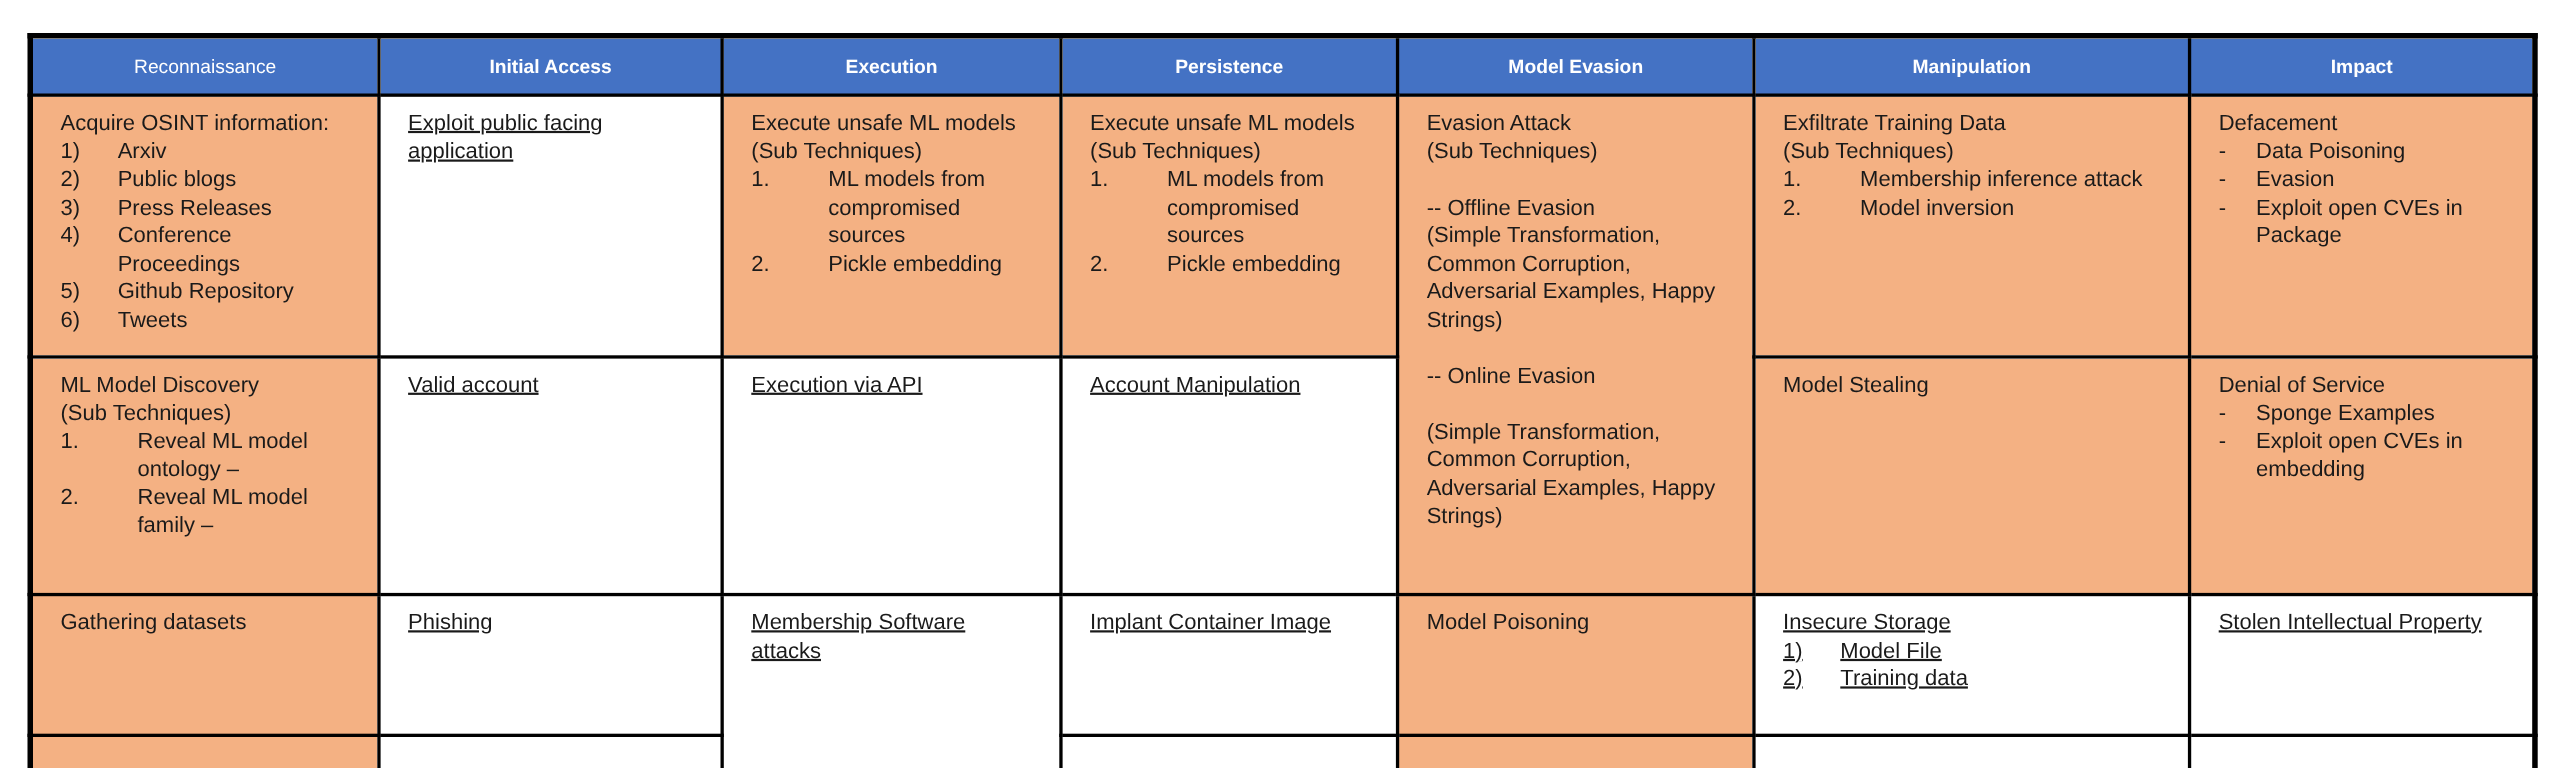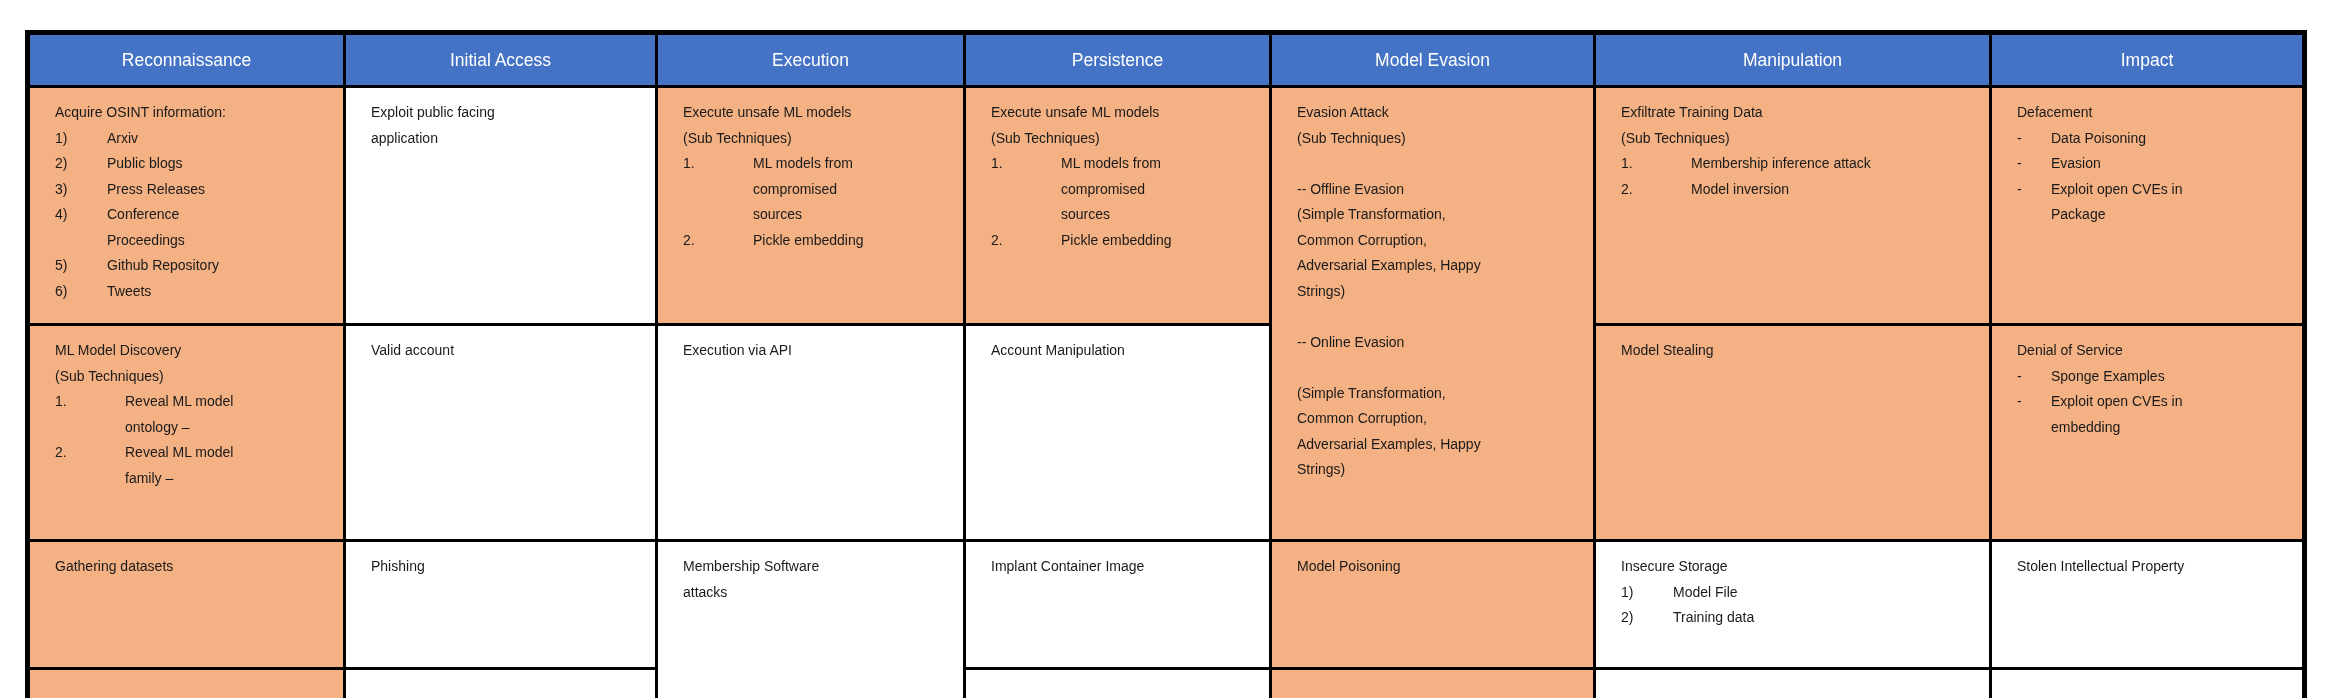--- a/index.html
+++ b/index.html
@@ -9,29 +9,29 @@
   }
   *{margin:0;padding:0;box-sizing:border-box;}
   html,body{width:2328px;height:698px;overflow:hidden;background:var(--page);
     font-family:"Liberation Sans",sans-serif;color:var(--text);}
   .page{position:absolute;left:0;top:0;width:2328px;height:628px;}
   table.matrix{position:absolute;left:25px;top:30px;width:2277px;
     border-collapse:collapse;table-layout:fixed;
     border:5px solid var(--border);}
   th,td{border:3px solid var(--border);vertical-align:top;overflow:hidden;}
   th{height:54px;background:var(--header-bg);color:var(--header-fg);
-    font-size:17.5px;font-weight:400;text-align:center;vertical-align:middle;}
+    font-size:17.5px;font-weight:700;text-align:center;vertical-align:middle;}
   th.light{font-weight:400;}
   tr.r1{height:238px;}
   tr.r2{height:216px;}
   tr.r3{height:128px;margin-top:11px;}
   tr.r4{height:80px;}
-  td{padding:12px 22px 10px 25px;font-size:14px;line-height:25.5px;}
+  td{padding:12px 22px 10px 25px;font-size:20px;line-height:25.5px;}
   td.orange{background:var(--orange);}
-  td.white{background:var(--white);}
+  td.white{background:var(--white);text-decoration:underline;}
   .line{min-height:25.5px;line-height:25.5px;}
   .li{display:flex;align-items:flex-start;}
   .marker{flex:0 0 auto;display:inline-block;}
   .li.paren .marker{width:52px;}
   .li.dot .marker{width:70px;}
   .li.dash .marker{width:34px;}
   .txt{flex:1 1 auto;}
 </style>
 </head>
 <body>

